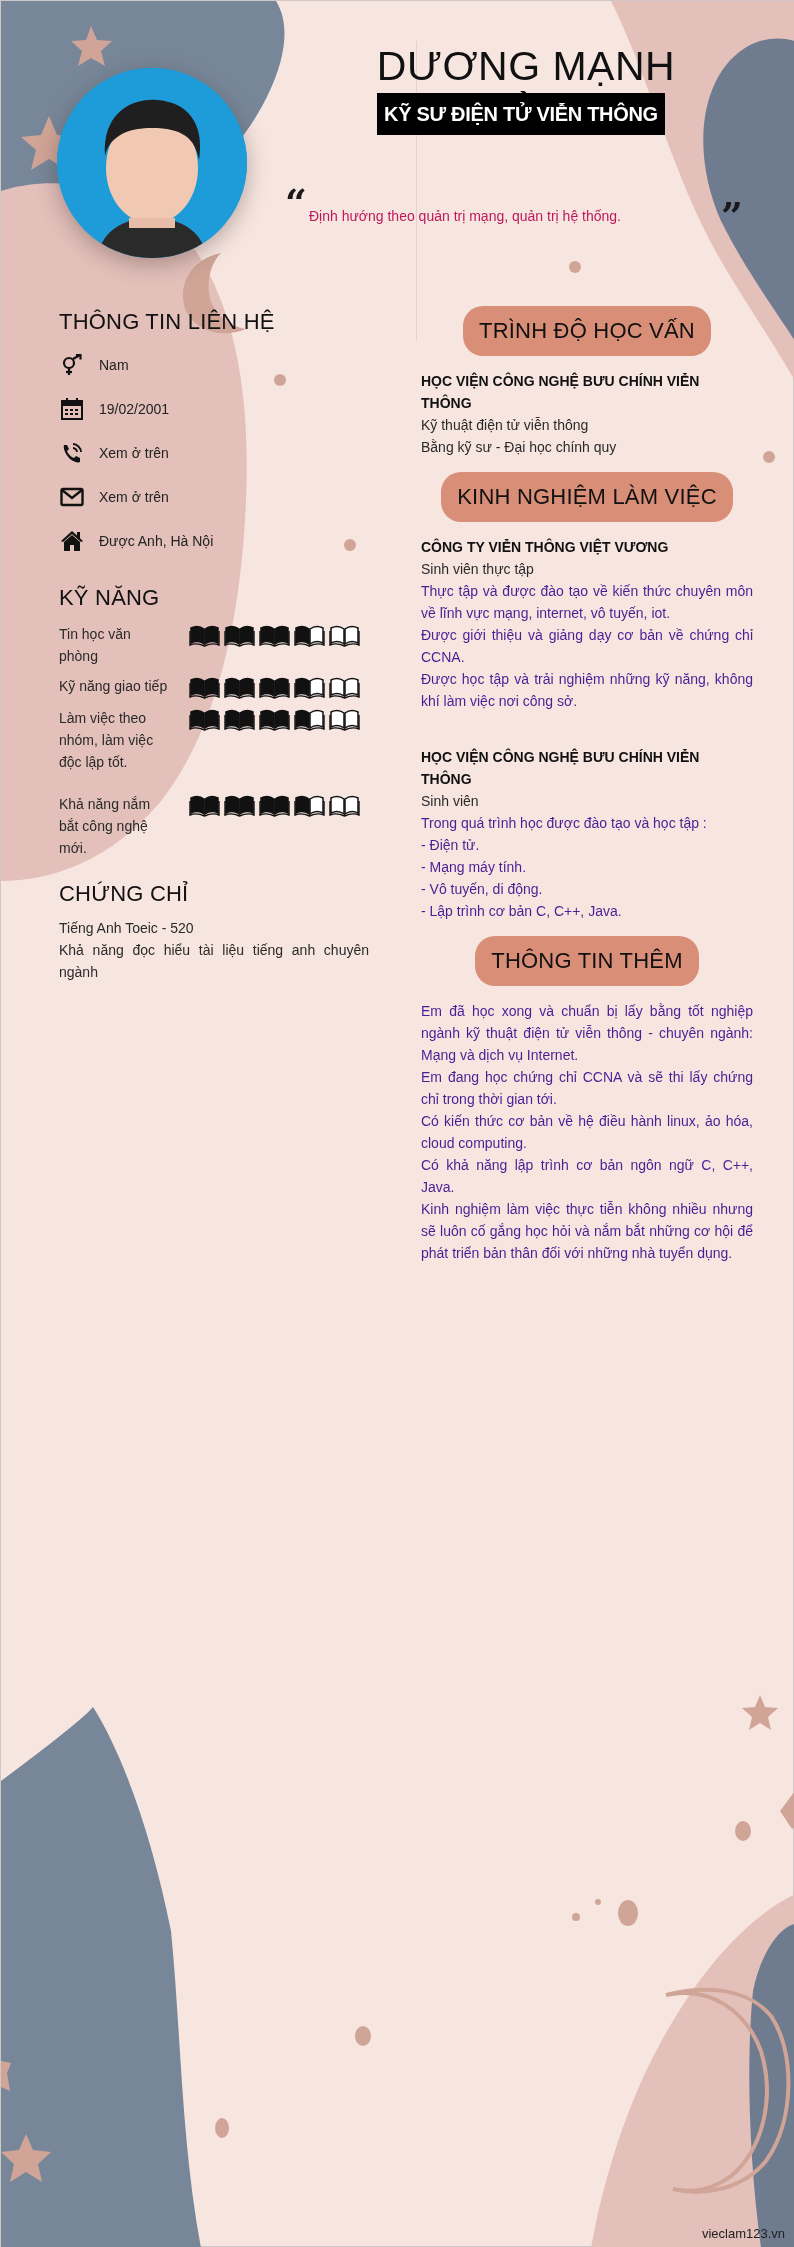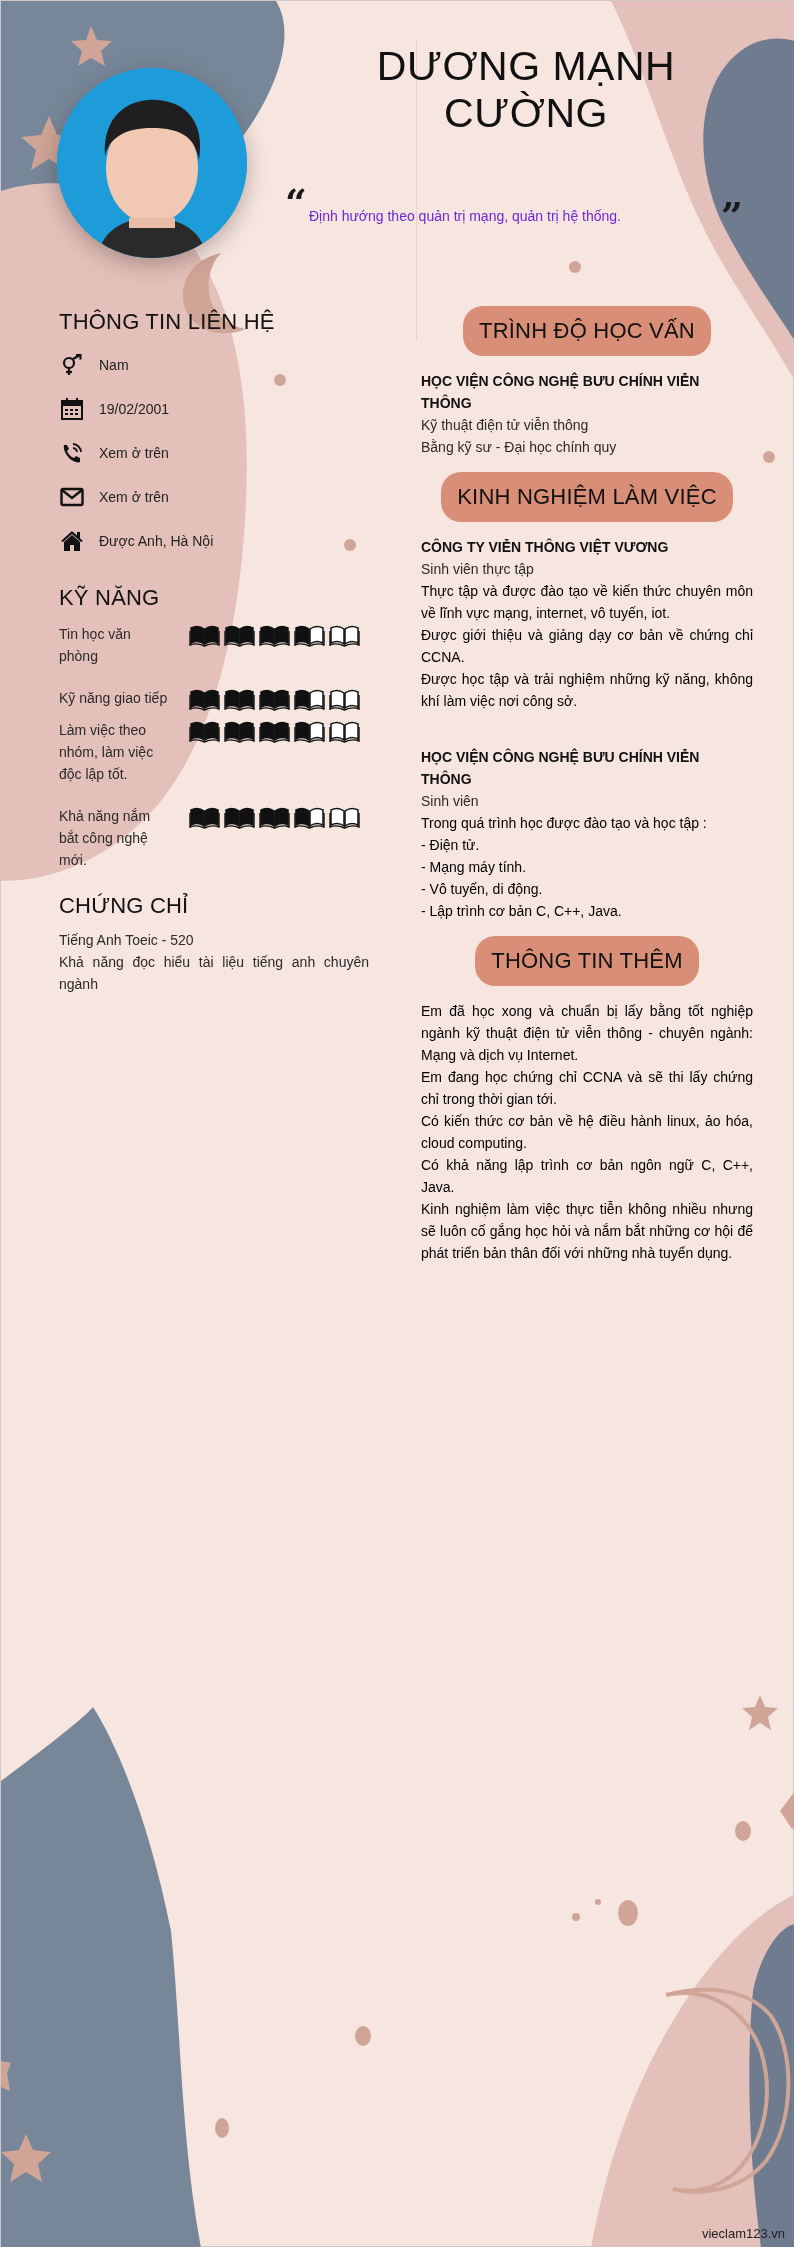--- a/index.html
+++ b/index.html
@@ -28,21 +28,21 @@
     position: absolute; left: 376px; top: 92px; width: 288px; height: 42px;
     background: #000; color: #fff; font-weight: bold; font-size: 20px;
     display: flex; align-items: center; justify-content: center; z-index: 3;
     letter-spacing: -0.3px;
   }
   .quote-open {
     position: absolute; left: 284px; top: 183px; font-size: 38px; font-weight: bold;
     font-family: "DejaVu Serif", serif; line-height: 1; z-index: 3; letter-spacing: -4px;
   }
   .quote-text {
-    position: absolute; left: 308px; top: 207px; font-size: 14px; color: #6d28d9; z-index: 3;
+    position: absolute; left: 308px; top: 207px; font-size: 14px; color: #be185d; z-index: 3;
   }
   .quote-close {
     position: absolute; left: 720px; top: 196px; font-size: 38px; font-weight: bold;
     font-family: "DejaVu Serif", serif; line-height: 1; z-index: 3; letter-spacing: -4px;
   }
   .divider-v { position: absolute; left: 415px; top: 40px; width: 1px; height: 300px; background: rgba(200,170,165,0.35); z-index: 1; }
 
   
   .left-col { position: absolute; left: 58px; top: 308px; width: 310px; z-index: 3; }
   .sec-h { font-size: 22px; color: #111; margin: 0; font-weight: normal; letter-spacing: 0.2px; }
@@ -62,21 +62,21 @@
 
   
   .right-col { position: absolute; left: 420px; top: 305px; width: 332px; z-index: 3; }
   .pill {
     display: block; margin: 0 auto; width: fit-content; background: #d98e78;
     border-radius: 20px; padding: 12px 16px; font-size: 22px; color: #111; letter-spacing: 0.2px;
   }
   .entry { margin-top: 14px; }
   .entry .org { font-size: 14px; font-weight: bold; color: #111; line-height: 22px; }
   .entry .line { font-size: 14px; color: #2a2a2a; line-height: 22px; }
-  .entry .desc { font-size: 14px; color: #000000; line-height: 22px; text-align: justify; }
+  .entry .desc { font-size: 14px; color: #4c1d95; line-height: 22px; text-align: justify; }
   .gap-big { height: 34px; }
 
   .footer-brand { position: absolute; right: 8px; bottom: 5px; font-size: 13px; color: #222; z-index: 3; }
 </style>
 </head>
 <body>
 
 <div class="page">
 
   <svg class="bg" viewBox="0 0 794 2247" xmlns="http://www.w3.org/2000/svg">
@@ -126,20 +126,23 @@
     <svg viewBox="0 0 190 190" width="190" height="190">
       <rect width="190" height="190" fill="#1e9bd9"></rect>
       <path d="M40,190 C45,160 70,150 95,150 C120,150 145,160 150,190 Z" fill="#2a2a2a"></path>
       <ellipse cx="95" cy="100" rx="46" ry="56" fill="#f1c9b3"></ellipse>
       <path d="M48,88 C45,45 75,30 100,32 C130,34 148,55 142,92 C138,70 125,60 95,60 C68,60 52,70 48,88 Z" fill="#1f1f1f"></path>
       <rect x="72" y="150" width="46" height="10" fill="#e8bca6"></rect>
     </svg>
   </div>
 
   <div class="name">DƯƠNG MẠNH CƯỜNG</div>
+  <div class="title-box">
+    <span>KỸ SƯ ĐIỆN TỬ VIỄN THÔNG</span>
+  </div>
   <div class="quote-open">“</div>
   <div class="quote-text">Định hướng theo quản trị mạng, quản trị hệ thống.</div>
   <div class="quote-close">”</div>
 
   <div class="left-col">
     <h2 class="sec-h">THÔNG TIN LIÊN HỆ</h2>
     <div class="contact-list">
       <div class="contact-item">
         <span class="ic">
           <svg width="22" height="22" viewBox="0 0 22 22">
@@ -227,21 +230,21 @@
               <path d="M29,3 C25,1 20,1 16,4 L16,19 C20,16 25,16 29,18 Z" fill="#fff" stroke="#111" stroke-width="1.5"></path>
               <path d="M1,6 L1,20 C6,18 11,19 15.5,21 C20,19 25,18 30,20 L30,6" fill="none" stroke="#111" stroke-width="1.4"></path>
             </svg>
             <svg class="book" viewBox="0 0 31 22">
               <path d="M2,3 C6,1 11,1 15,4 L15,19 C11,16 6,16 2,18 Z" fill="#fff" stroke="#111" stroke-width="1.5"></path>
               <path d="M29,3 C25,1 20,1 16,4 L16,19 C20,16 25,16 29,18 Z" fill="#fff" stroke="#111" stroke-width="1.5"></path>
               <path d="M1,6 L1,20 C6,18 11,19 15.5,21 C20,19 25,18 30,20 L30,6" fill="none" stroke="#111" stroke-width="1.4"></path>
             </svg>
           </div>
       </div>
-      <div class="skill-row" style="margin-top:20px;">
+      <div class="skill-row" style="margin-top:8px;">
         <div class="lbl">Kỹ năng giao tiếp</div>
         <div class="rating">
             <svg class="book" viewBox="0 0 31 22">
               <path d="M2,3 C6,1 11,1 15,4 L15,19 C11,16 6,16 2,18 Z" fill="#111" stroke="#111" stroke-width="1.5"></path>
               <path d="M29,3 C25,1 20,1 16,4 L16,19 C20,16 25,16 29,18 Z" fill="#111" stroke="#111" stroke-width="1.5"></path>
               <path d="M1,6 L1,20 C6,18 11,19 15.5,21 C20,19 25,18 30,20 L30,6" fill="none" stroke="#111" stroke-width="1.4"></path>
             </svg>
             <svg class="book" viewBox="0 0 31 22">
               <path d="M2,3 C6,1 11,1 15,4 L15,19 C11,16 6,16 2,18 Z" fill="#111" stroke="#111" stroke-width="1.5"></path>
               <path d="M29,3 C25,1 20,1 16,4 L16,19 C20,16 25,16 29,18 Z" fill="#111" stroke="#111" stroke-width="1.5"></path>

